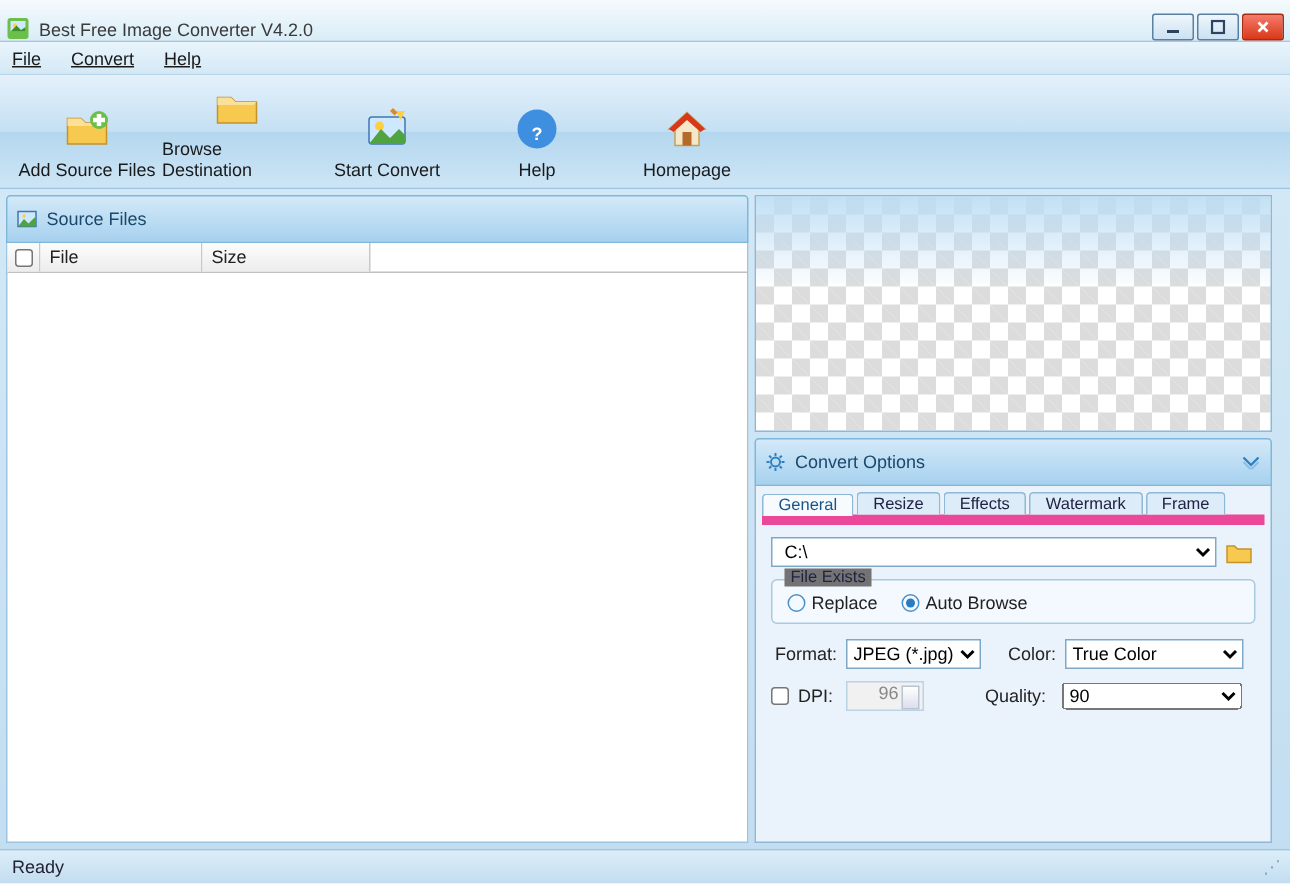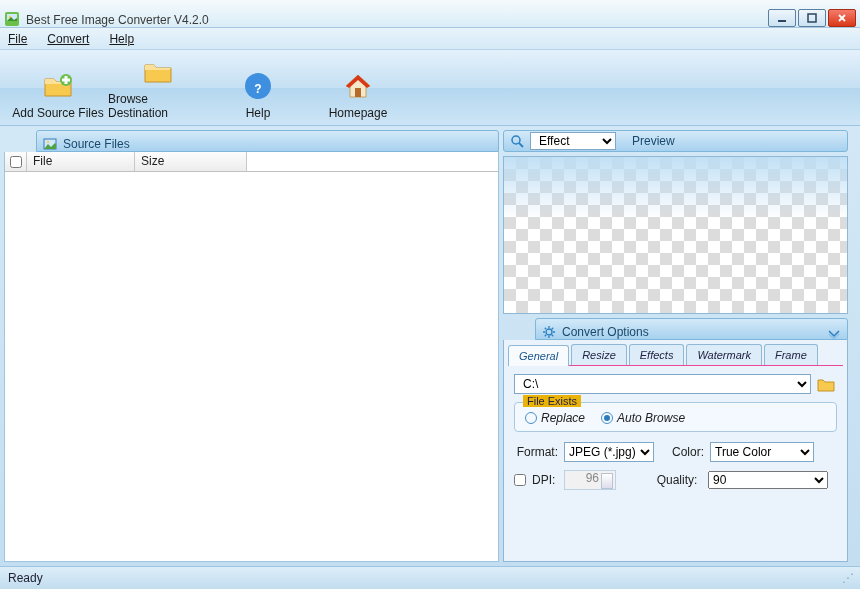--- a/index.html
+++ b/index.html
@@ -23,21 +23,21 @@
 .tool { display: flex; flex-direction: column; align-items: center; justify-content: flex-end; width: 100px; height: 64px; cursor: pointer; }
 .tool .ic { width: 32px; height: 32px; margin-bottom: 4px; }
 .tool span { color: #1a1a1a; }
 
 
 .mainrow { display: flex; height: 440px; background: linear-gradient(#d3e8f6,#c3def1); padding: 4px; gap: 4px; }
 .leftcol { width: 495px; display: flex; flex-direction: column; }
 .rightcol { width: 345px; display: flex; flex-direction: column; gap: 4px; }
 
 
-.panelhdr { height: 22px; background: linear-gradient(#d3e9f8,#a7d1ef); border: 1px solid #7fb7db; display: flex; align-items: flex-end; padding: 0 6px; gap: 6px; color: #19496c; font-weight: 400; border-radius: 3px 3px 0 0; margin-left: 32px; }
+.panelhdr { height: 32px; background: linear-gradient(#d3e9f8,#a7d1ef); border: 1px solid #7fb7db; display: flex; align-items: center; padding: 0 6px; gap: 6px; color: #19496c; font-weight: 400; border-radius: 3px 3px 0 0; }
 .panelhdr .ricon { width:14px; height:14px; }
 .panelhdr .grow { flex:1; }
 .panelhdr .collapse { color:#2d7fc0; }
 
 
 .srcbody { flex: 1; background: #fff; border: 1px solid #9dc4e0; border-top: none; }
 .tblhdr { display: flex; height: 20px; border-bottom: 1px solid #c0c0c0; }
 .tblhdr .col { background: linear-gradient(#fdfdfd,#ececec); border-right: 1px solid #c8c8c8; padding: 2px 6px; color: #222; }
 .tblhdr .chk { width: 22px; display:flex; align-items:center; justify-content:center; }
 .tblhdr .c1 { width: 108px; }
@@ -49,44 +49,44 @@
 .effectbar select { height:18px; font-size:12px; border:1px solid #7fa8c8; padding:0 4px; background:#fff; }
 
 
 .preview { flex:0 0 158px; position: relative; background-color: #fff; background-image: linear-gradient(45deg,#dcdcdc 25%,transparent 25%,transparent 75%,#dcdcdc 75%),linear-gradient(45deg,#dcdcdc 25%,transparent 25%,transparent 75%,#dcdcdc 75%); background-size: 24px 24px; background-position: 0 0, 12px 12px; border:1px solid #8fb8d6; }
 .preview::before { content:""; position:absolute; inset:0; background: linear-gradient(rgba(187,221,244,0.9), rgba(187,221,244,0) 40%); pointer-events:none; }
 
 
 .convopt { flex:1; display:flex; flex-direction:column; }
 .convbody { flex:1; background:#eaf3fb; border:1px solid #8fb8d6; border-top:none; padding: 4px; }
 
-.tabs { display:flex; height:22px; border-bottom:1px solid #ec4899;font-style:italic; }
+.tabs { display:flex; height:22px; border-bottom:7px solid #ec4899; }
 .tab { padding: 2px 10px; border:1px solid #8fb8d6; margin-right:2px; border-bottom:none; background:#dcecf8; color:#224; cursor:pointer; border-radius:3px 3px 0 0; font-size:11px; display:flex; align-items:center; }
 .tab.active { background:#f7fbfe; font-weight:400; color:#16548a; position:relative; top:1px; }
 
 .optform { padding:8px 6px; font-size:12px; color:#222; }
 .row { display:flex; align-items:center; margin-bottom:6px; gap:6px; }
 .row label { }
 .dest-row { gap: 30px; }
 .destpath { display:flex; gap:4px; margin-bottom:8px; }
 .destpath select { flex:1; height:20px; border:1px solid #7fa8c8; background:#fff; padding:0 4px; }
 .folderbtn { width:22px; height:20px; display:flex; align-items:center; justify-content:center; cursor:pointer; }
 
 .fileexists { border:1px solid #a9c9e2; border-radius:4px; padding:8px 10px 6px; position:relative; margin-bottom:10px; background:#f3f9fe; }
-.fileexists .legend { position:absolute; top:-8px; left:8px; background:#eab308; padding:0 4px; color:#224; font-size:11px; }
-.fileexists .opts { display:flex; gap:16px;font-style:italic; }
+.fileexists .legend { position:absolute; top:-8px; left:8px; background:#737373; padding:0 4px; color:#224; font-size:11px; }
+.fileexists .opts { display:flex; gap:16px; }
 .radio { display:flex; align-items:center; gap:4px; cursor:pointer; }
 .rdot { width:12px; height:12px; border:1px solid #4a90c8; border-radius:50%; display:flex; align-items:center; justify-content:center; }
 .rdot.sel::after { content:""; width:6px; height:6px; background:#2b7bc0; border-radius:50%; }
 
 .fmtrow { display:flex; align-items:center; gap:6px; margin-bottom:8px; }
 .fmtrow label { text-align:right; }
 .fmtrow select { height:20px; border:1px solid #7fa8c8; background:#fff; }
 .sel-fmt { width:90px; }
-.sel-color { width:104px; }
+.sel-color { width:119px; }
 
 .dpirow { display:flex; align-items:center; gap:6px; }
 .spin { width:52px; height:20px; border:1px solid #bcd3e5; background:#f1f1f1; color:#888; text-align:right; padding:0 16px 0 20px; position:relative; }
 .spin::after { content:""; position:absolute; right:2px; top:2px; width:10px; height:14px; background:linear-gradient(#fff,#dde); border:1px solid #b8c4d0; }
 
 input[type=checkbox] { width:12px; height:12px; }
 
 
 .statusbar { height: 23px; background: linear-gradient(#dcedf8,#c2ddf0); border-top:1px solid #9dc4e0; display:flex; align-items:center; padding:0 8px; color:#223; }
 .statusbar .grow { flex:1; }
@@ -141,20 +141,30 @@
   </div>
   <div class="tool">
     <svg class="ic" viewBox="0 0 32 32">
         <path d="M3 9 L12 9 L15 12 L29 12 L29 26 L3 26 Z" fill="#f7c94f" stroke="#c4932a"></path>
         <path d="M3 9 L12 9 L15 12 L29 12 L27 14 L3 14 Z" fill="#fbe09a"></path>
       </svg>
     <span>Browse Destination</span>
   </div>
   <div class="tool">
     <svg class="ic" viewBox="0 0 32 32">
+        <rect x="4" y="8" width="24" height="18" rx="2" fill="#cde8ff" stroke="#3f77b3"></rect>
+        <circle cx="11" cy="14" r="3" fill="#ffcf3f"></circle>
+        <path d="M4 26 L12 16 L18 22 L24 16 L28 20 L28 26 Z" fill="#4fa341"></path>
+        <path d="M22 4 L28 4 L25 10 Z" fill="#ffcf3f"></path>
+        <path d="M20 2 L23 5 L21 7 L18 4 Z" fill="#d98b2a"></path>
+      </svg>
+    <span>Start Convert</span>
+  </div>
+  <div class="tool">
+    <svg class="ic" viewBox="0 0 32 32">
         <circle cx="16" cy="16" r="13" fill="#3f8fe0"></circle>
         <circle cx="16" cy="16" r="13" fill="url(#g1)"></circle>
         <text x="16" y="23" text-anchor="middle" font-size="20" font-weight="bold" fill="#fff">?</text>
       </svg>
     <span>Help</span>
   </div>
   <div class="tool">
     <svg class="ic" viewBox="0 0 32 32">
         <path d="M4 16 L16 5 L28 16 L24 16 L24 27 L8 27 L8 16 Z" fill="#f5e8c8" stroke="#c4a05a"></path>
         <path d="M4 16 L16 5 L28 16 L25 18 L16 10 L7 18 Z" fill="#d93818"></path>
@@ -180,30 +190,20 @@
         <div class="col chk">
             <input type="checkbox" style="">
           </div>
         <div class="col c1">File</div>
         <div class="col c2">Size</div>
       </div>
     </div>
   </div>
 
   <div class="rightcol">
-    <div class="effectbar">
-      <svg class="ricon" viewBox="0 0 14 14" width="14" height="14">
-          <circle cx="6" cy="6" r="4" fill="none" stroke="#2d7fc0" stroke-width="1.5"></circle>
-          <line x1="9" y1="9" x2="13" y2="13" stroke="#2d7fc0" stroke-width="1.8"></line>
-        </svg>
-      <select style="width:86px;">
-        <option>Effect</option>
-      </select>
-      <span style="margin-left:10px; color:#19496c;">Preview</span>
-    </div>
     <div class="preview"></div>
 
     <div class="convopt">
       <div class="panelhdr">
         <svg class="ricon" viewBox="0 0 14 14">
             <circle cx="7" cy="7" r="3" fill="none" stroke="#2d7fc0" stroke-width="1.3"></circle>
             <g stroke="#2d7fc0" stroke-width="1.3">
               <line x1="7" y1="1" x2="7" y2="3"></line>
               <line x1="7" y1="11" x2="7" y2="13"></line>
               <line x1="1" y1="7" x2="3" y2="7"></line>

